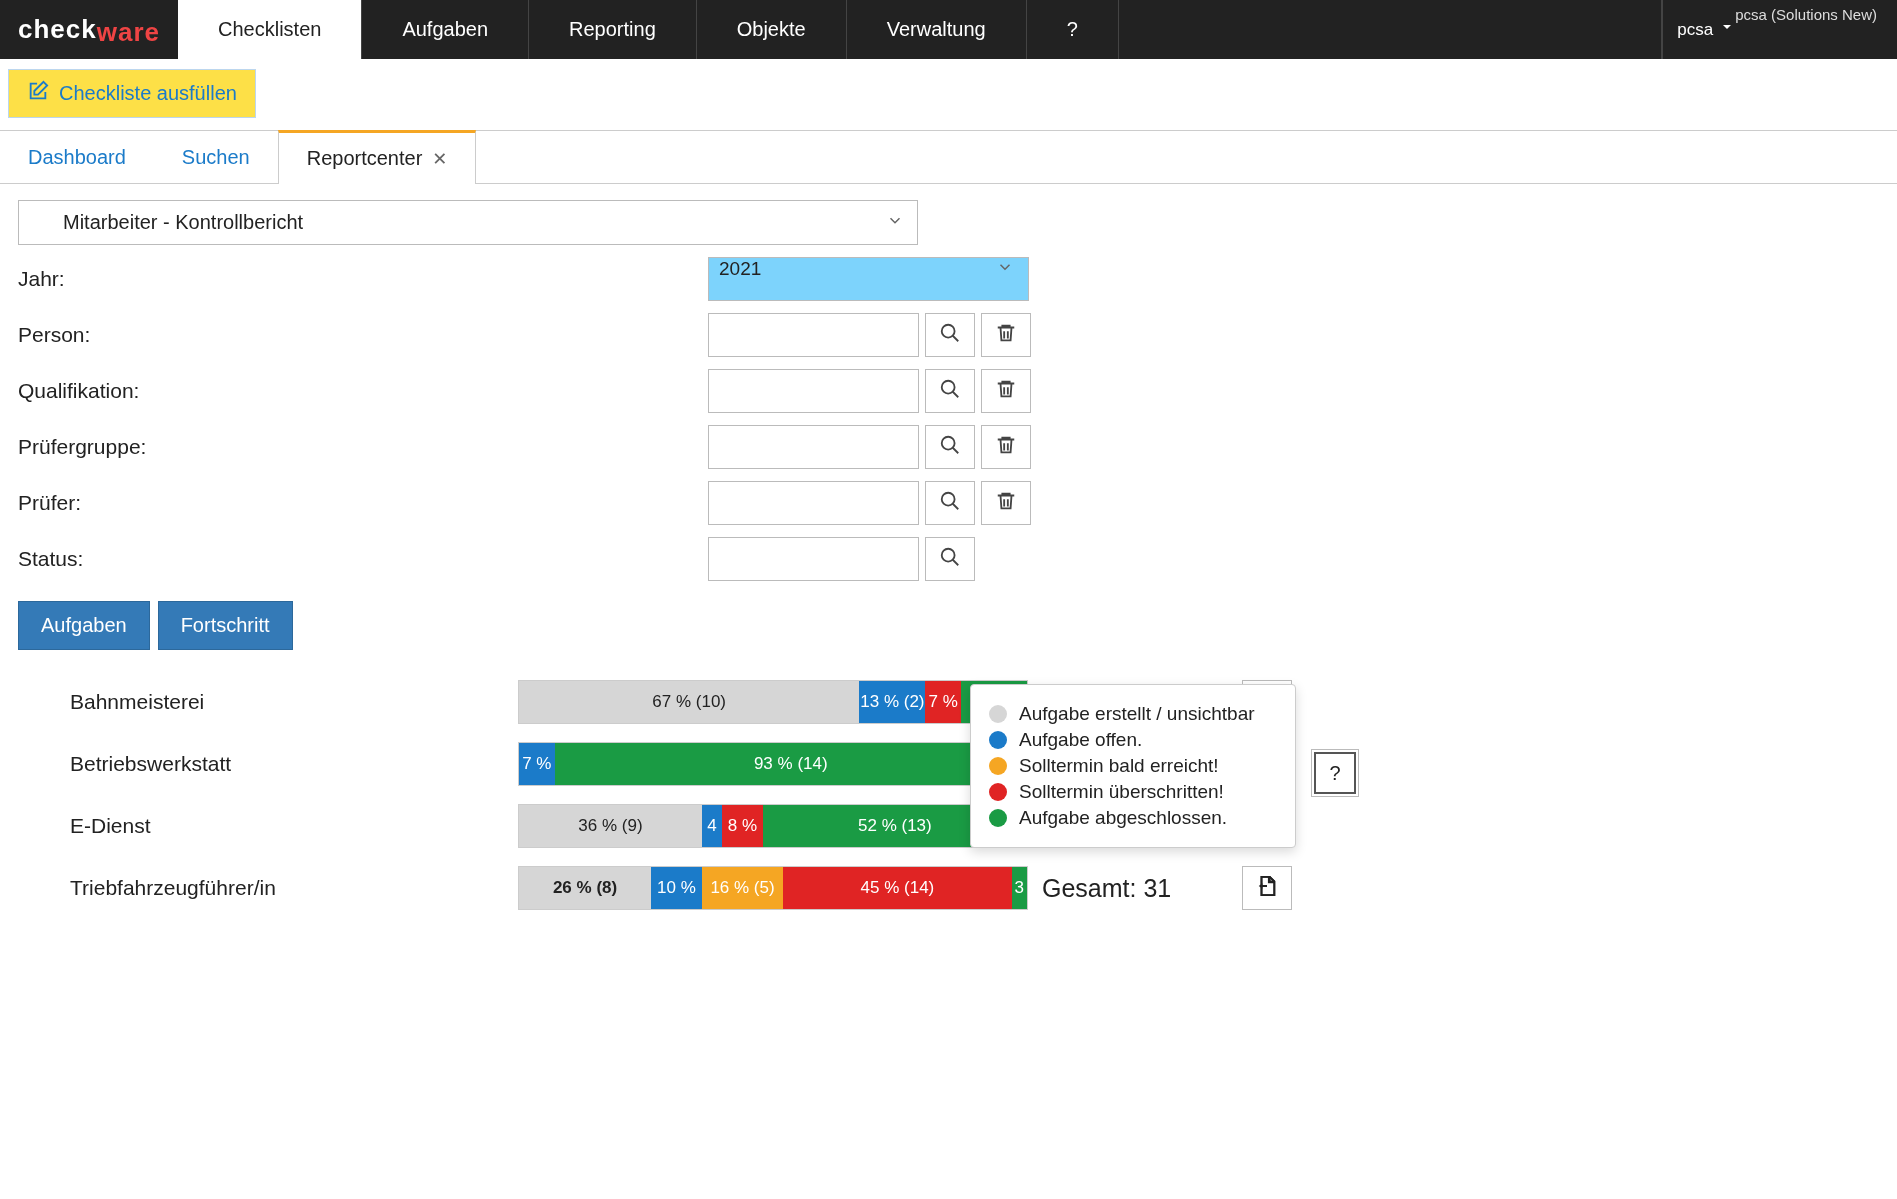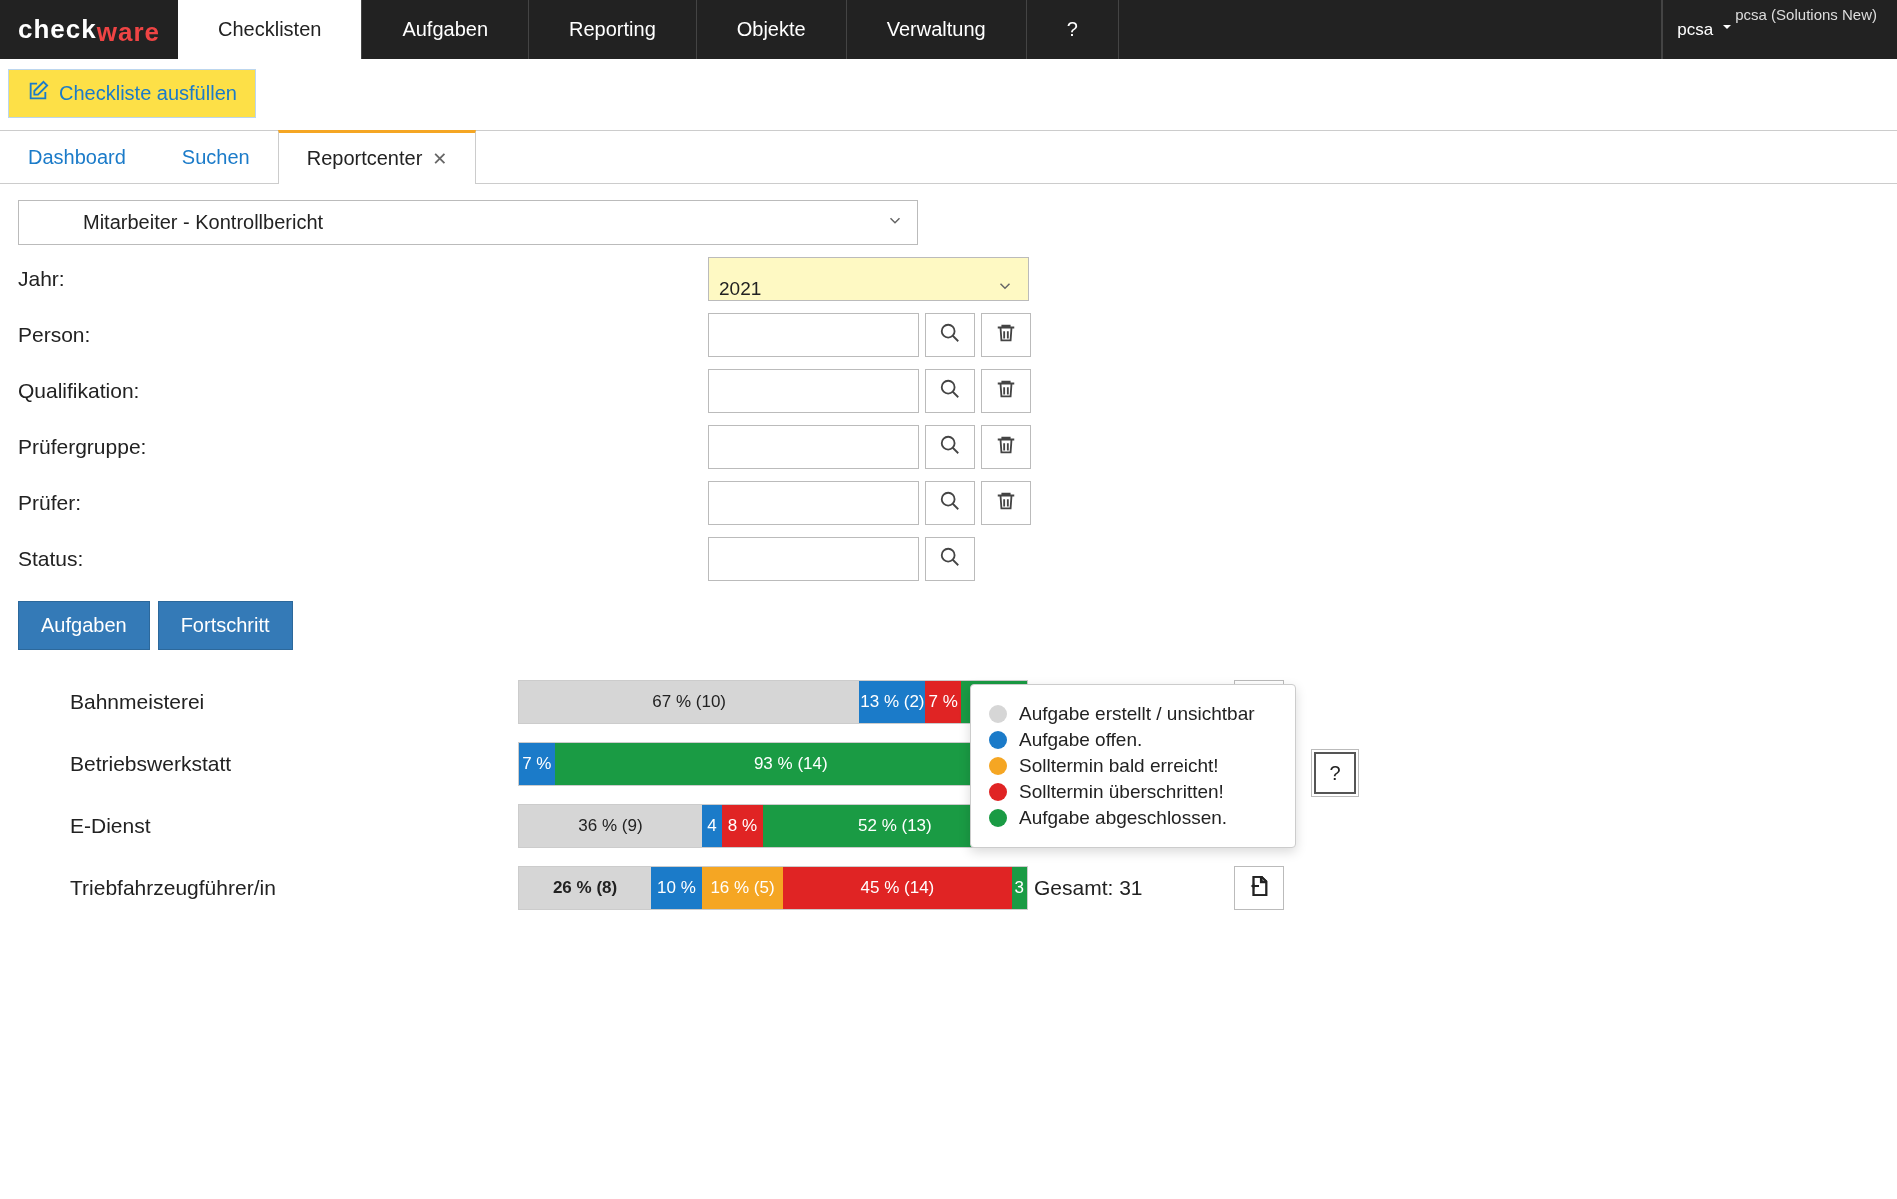--- a/index.html
+++ b/index.html
@@ -25,46 +25,46 @@
   
   .tabs-row { border-top: 1px solid #ccc; border-bottom: 1px solid #ccc; display: flex; margin-top: 2px; }
   .tab { padding: 14px 28px; color: #1b7bc9; font-size: 20px; cursor: pointer; display: flex; align-items: center; gap: 10px; }
   .tab.active { color: #222; border-top: 3px solid #f5a623; border-left: 1px solid #ccc; border-right: 1px solid #ccc; margin-top: -1px; margin-bottom: -1px; background: #fff; }
   .tab .close { font-size: 18px; color: #666; }
 
   
   .content { padding: 16px 18px 40px 18px; position: relative; }
 
   .select-ctl { position: relative; width: 900px; }
-  .select-ctl .selbox { border: 1px solid #bbb; padding: 10px 40px 10px 64px; font-size: 20px; color: #222; cursor: pointer; display: flex; align-items: center; }
+  .select-ctl .selbox { border: 1px solid #bbb; padding: 10px 40px 10px 44px; font-size: 20px; color: #222; cursor: pointer; display: flex; align-items: center; }
   .select-ctl .chev { position: absolute; right: 14px; top: 50%; transform: translateY(-50%); }
 
   .form-row { display: flex; align-items: center; margin-top: 12px; }
   .form-label { width: 690px; font-size: 21px; }
   .form-ctl { display: flex; gap: 6px; }
-  .input-wide { border: 1px solid #bbb; width: 321px; height: 44px; font-size: 19px; padding: 0 10px; cursor: pointer; background: #fef9c3; display:flex; align-items:flex-end; position:relative; }
+  .input-wide { border: 1px solid #bbb; width: 321px; height: 44px; font-size: 19px; padding: 0 10px; cursor: pointer; background: #7dd3fc; display:flex; align-items:flex-start; position:relative; }
   .input-wide .chev { position:absolute; right:14px; }
   .input-narrow { border: 1px solid #bbb; width: 211px; height: 44px; }
   .icon-btn { border: 1px solid #bbb; width: 50px; height: 44px; display: flex; align-items: center; justify-content: center; cursor: pointer; background: #fff; }
   .icon-btn svg { width: 22px; height: 22px; stroke: #444; fill: none; }
 
   .btn-primary { background: #347ab7; color: #fff; border: 1px solid #2c689b; padding: 12px 22px; font-size: 20px; cursor: pointer; }
   .btns-row { display: flex; gap: 8px; margin: 20px 0 30px -8px; padding-left: 8px; }
 
   
   .prog-row { display: flex; align-items: center; margin: 18px 0; padding-right: 40px; }
   .prog-label { width: 500px; padding-left: 52px; font-size: 21px; }
   .prog-bar { width: 510px; height: 44px; display: flex; border: 1px solid #ccc; overflow:hidden; }
   .seg { color: #fff; font-size: 17px; display: flex; align-items: center; justify-content: center; white-space: nowrap; overflow: hidden; }
   .seg.gray { background: #d6d6d6; color: #222; }
   .seg.blue { background: #1b7bc9; }
   .seg.orange { background: #f5a623; }
   .seg.red { background: #e02424; }
   .seg.green { background: #1a9b44; }
-  .prog-total { margin-left: 6px; font-size: 21px; width: 200px; }
+  .prog-total { margin-left: 14px; font-size: 25px; width: 200px; }
   .prog-export { border: 1px solid #bbb; width: 50px; height: 44px; display: flex; align-items: center; justify-content: center; cursor: pointer; }
   .prog-export svg { width:22px; height:22px; }
 
   
   .legend { position: absolute; top: 500px; left: 970px; background: #fff; border: 1px solid #ccc; border-radius: 4px; box-shadow: 0 4px 12px rgba(0,0,0,0.15); padding: 14px 18px; font-size: 19px; z-index: 10; width: 326px; }
   .legend-row { display: flex; align-items: center; gap: 12px; margin: 4px 0; }
   .dot { width: 18px; height: 18px; border-radius: 50%; }
   .dot.gray { background: #d6d6d6; }
   .dot.blue { background: #1b7bc9; }
   .dot.orange { background: #f5a623; }

